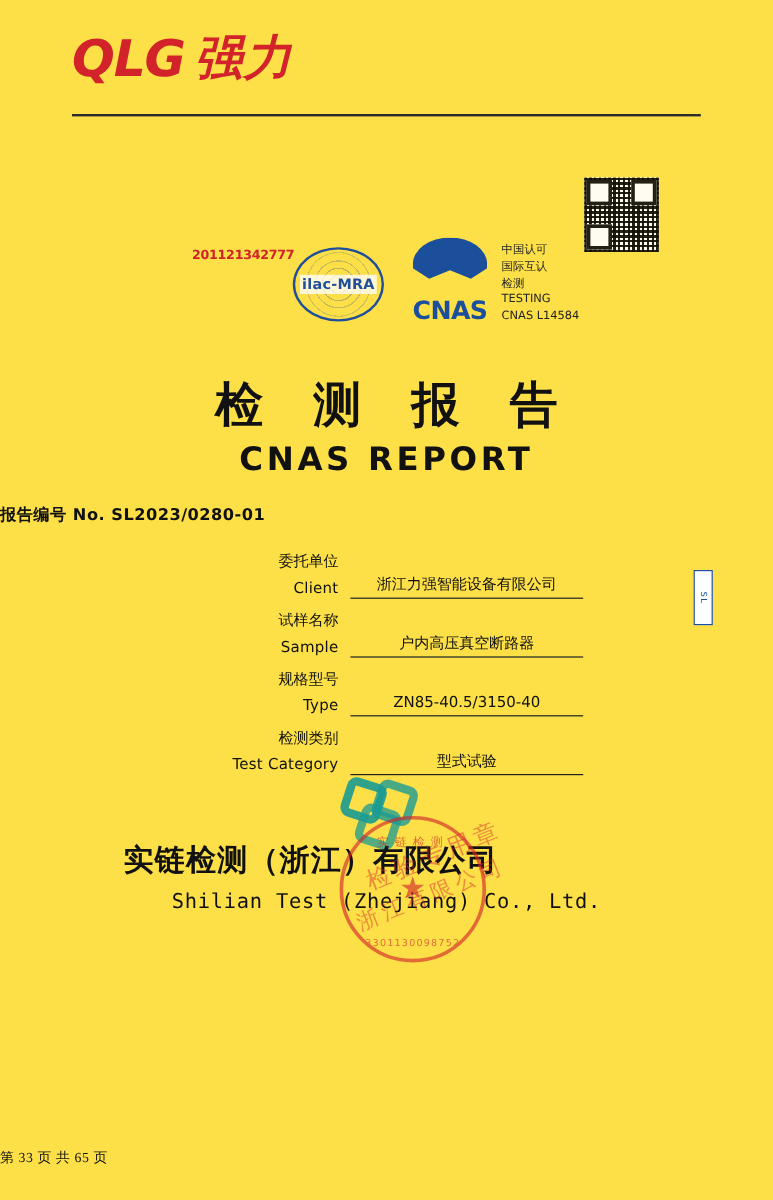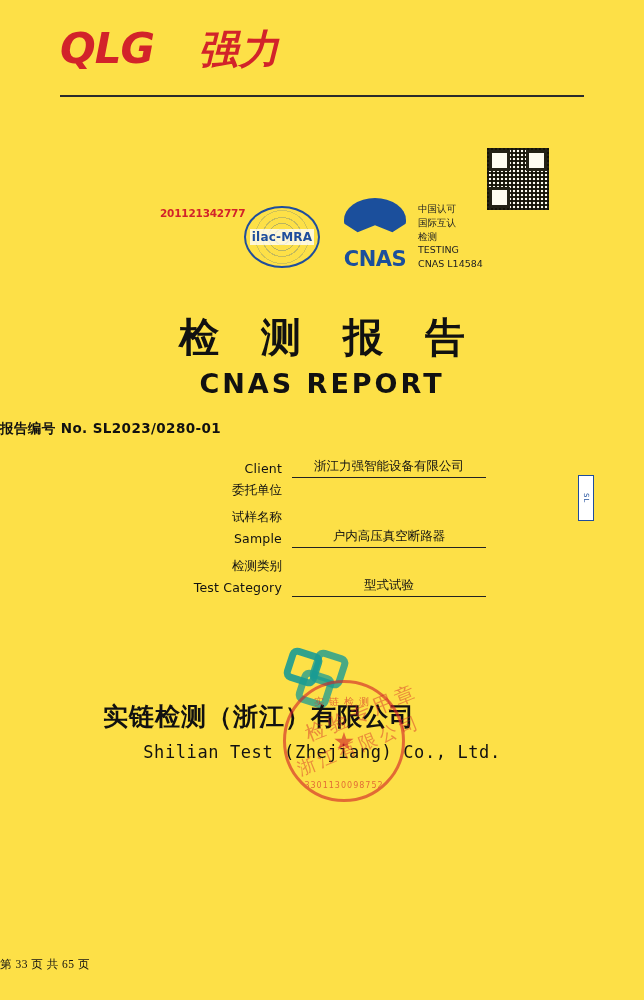--- a/index.html
+++ b/index.html
@@ -45,21 +45,20 @@
     line-height: 1;
   }
   .logo-cn {
     font-family: "DejaVu Sans", sans-serif;
     font-weight: bold;
     font-style: italic;
     font-size: 40px;
     color: #d2232a;
     line-height: 1;
     letter-spacing: 1px;
-    margin-left: 36px;
   }
   .header-rule {
     position: absolute;
     top: 95px;
     left: 60px;
     width: 524px;
     height: 2px;
     background: #2b2b2b;
   }
 
@@ -485,40 +484,50 @@
   <div class="title-cn">检 测 报 告</div>
   <div class="title-en">CNAS REPORT</div>
   <div class="report-no">报告编号 No. SL2023/0280-01</div>
 
   <div class="side-tab">SL</div>
 
   <div class="fields">
 
     <div class="field-group">
       <div class="field-row">
+        <div class="field-label">委托单位</div>
+        <div class="field-value blank"></div>
+      </div>
+      <div class="field-row">
         <div class="field-label en">Client</div>
         <div class="field-value">浙江力强智能设备有限公司</div>
       </div>
-      <div class="field-row">
-        <div class="field-label">委托单位</div>
-        <div class="field-value blank"></div>
-      </div>
     </div>
 
     <div class="field-group">
       <div class="field-row">
         <div class="field-label">试样名称</div>
         <div class="field-value blank"></div>
       </div>
       <div class="field-row">
         <div class="field-label en">Sample</div>
         <div class="field-value">户内高压真空断路器</div>
       </div>
     </div>
 
+    <div class="field-group">
+      <div class="field-row">
+        <div class="field-label">规格型号</div>
+        <div class="field-value blank"></div>
+      </div>
+      <div class="field-row">
+        <div class="field-label en">Type</div>
+        <div class="field-value">ZN85-40.5/3150-40</div>
+      </div>
+    </div>
 
     <div class="field-group">
       <div class="field-row">
         <div class="field-label">检测类别</div>
         <div class="field-value blank"></div>
       </div>
       <div class="field-row">
         <div class="field-label en">Test Category</div>
         <div class="field-value">型式试验</div>
       </div>

